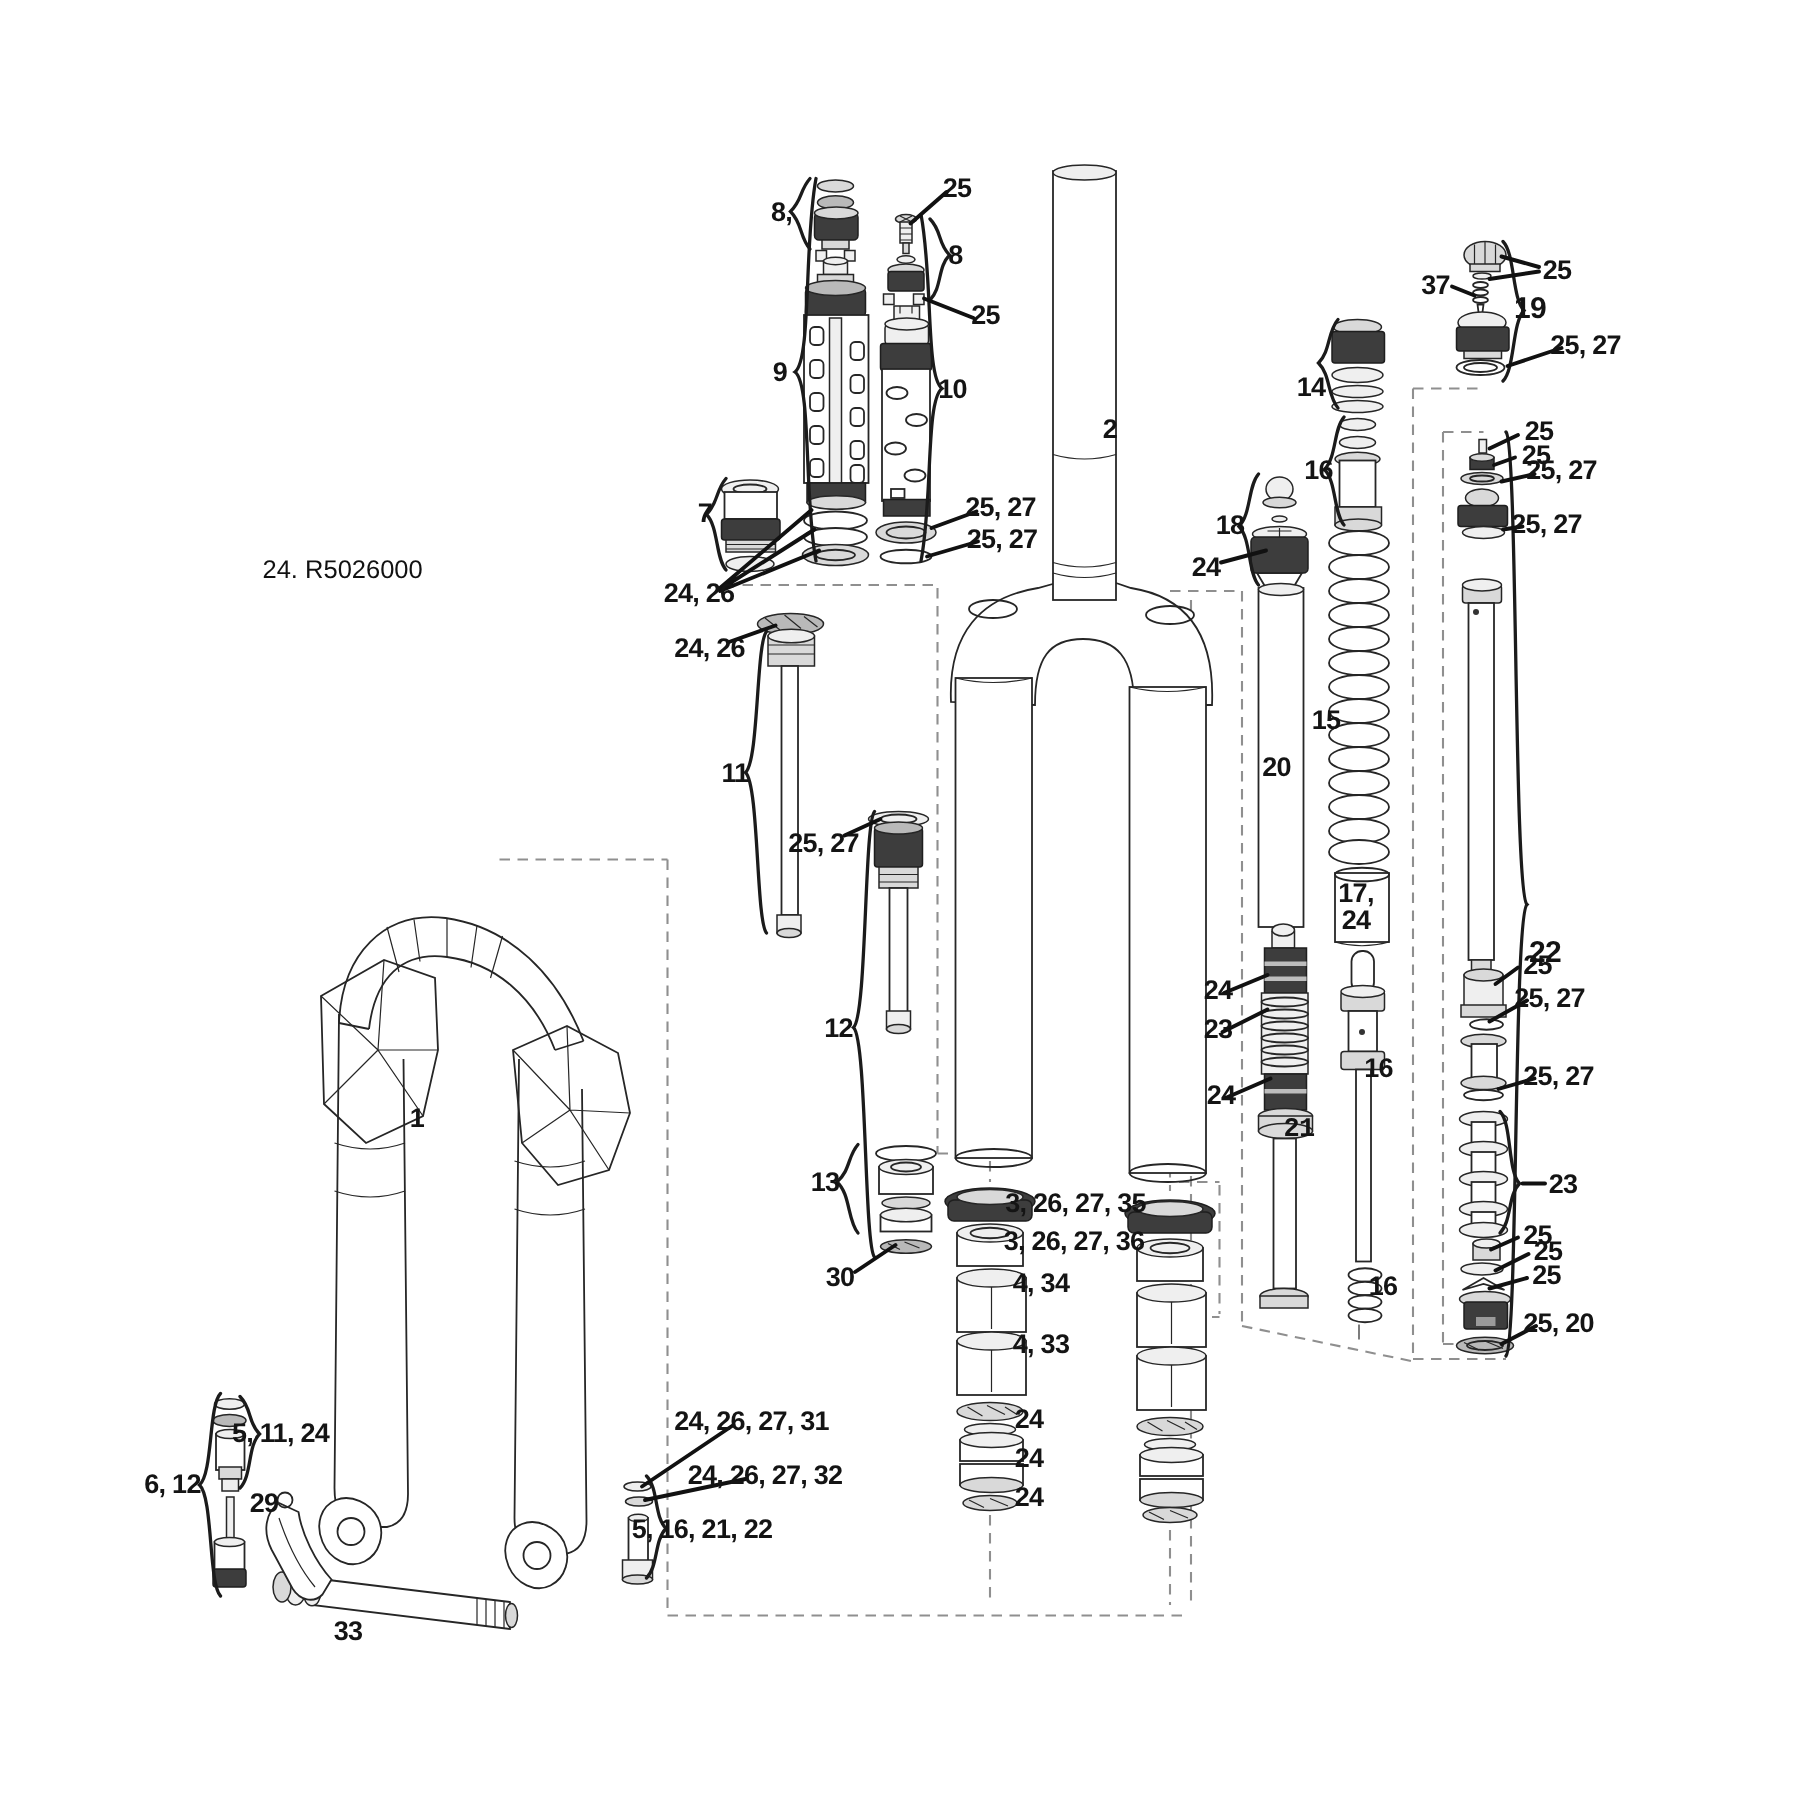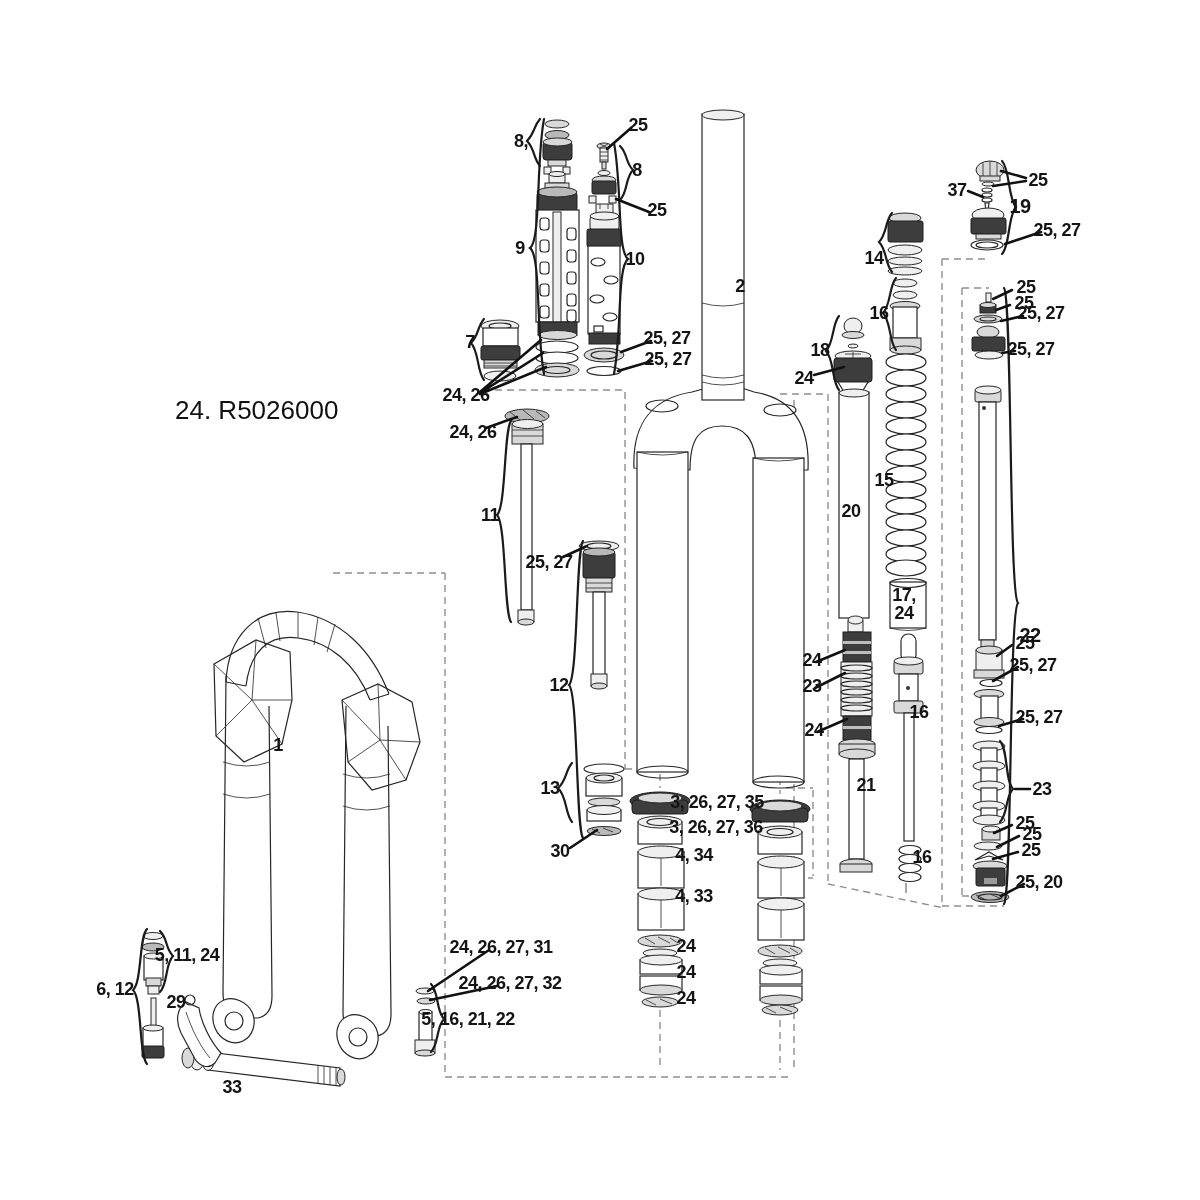--- a/index.html
+++ b/index.html
@@ -3,22 +3,22 @@
 <meta charset="utf-8">
 <style>
   html,body{margin:0;padding:0;background:#fff;}
   .stage{position:relative;width:1200px;height:1200px;background:#ffffff;overflow:hidden;
          font-family:"Liberation Sans",sans-serif;}
   .stage svg{position:absolute;left:0;top:0;}
   #labels-layer{position:absolute;left:0;top:0;width:1200px;height:1200px;pointer-events:none;}
   .lbl{position:absolute;transform:translate(-50%,-50%);
        font-family:"Liberation Sans",sans-serif;font-weight:bold;font-size:18px;
        letter-spacing:-0.5px;color:#141414;white-space:pre-line;text-align:center;line-height:1.0;}
-  .part-number{position:absolute;left:175px;top:395px;
-       font-family:"Liberation Sans",sans-serif;font-size:26px;color:#111;}
+  .part-number{position:absolute;left:175px;top:370px;
+       font-family:"Liberation Sans",sans-serif;font-size:17px;color:#111;}
   
   .ln{stroke:#262626;stroke-width:1.2;fill:#ffffff;}
   .nf{stroke:#262626;stroke-width:1.2;fill:none;}
   .dk{stroke:#1e1e1e;stroke-width:1;fill:#3d3d3d;}
   .md{stroke:#262626;stroke-width:1;fill:#d9d9d9;}
   .lt{stroke:#262626;stroke-width:1;fill:#efefef;}
   .hatch{stroke:#262626;stroke-width:1;fill:#b9b9b9;}
   .brace{stroke:#1b1b1b;stroke-width:2.2;fill:none;stroke-linecap:round;}
   .leader{stroke:#111111;stroke-width:2.6;fill:none;stroke-linecap:round;}
   .dash{stroke:#8f8f8f;stroke-width:1.4;fill:none;stroke-dasharray:7 5;}
@@ -518,21 +518,21 @@
       <div class="lbl" style="left: 879px; top: 313px;">16</div>
       <div class="lbl" style="left: 820px; top: 350px;">18</div>
       <div class="lbl" style="left: 804px; top: 378px;">24</div>
       <div class="lbl" style="left: 851px; top: 511px;">20</div>
       <div class="lbl" style="left: 884px; top: 480px;">15</div>
       <div class="lbl" style="left: 904px; top: 604px;">17,
 24</div>
       <div class="lbl" style="left: 812px; top: 660px;">24</div>
       <div class="lbl" style="left: 812px; top: 686px;">23</div>
       <div class="lbl" style="left: 814px; top: 730px;">24</div>
-      <div class="lbl" style="left: 866px; top: 785px;">21</div>
+      <div class="lbl" style="left: 866px; top: 753px; font-family: Liberation Mono, monospace;">21</div>
       <div class="lbl" style="left: 919px; top: 712px;">16</div>
       <div class="lbl" style="left: 922px; top: 857px;">16</div>
       <div class="lbl" style="left: 957px; top: 190px;">37</div>
       <div class="lbl" style="left: 1038px; top: 180px;">25</div>
       <div class="lbl" style="left: 1020px; top: 206px; font-size: 20px;">19</div>
       <div class="lbl" style="left: 1057px; top: 230px;">25, 27</div>
       <div class="lbl" style="left: 1026px; top: 287px;">25</div>
       <div class="lbl" style="left: 1024px; top: 303px;">25</div>
       <div class="lbl" style="left: 1041px; top: 313px;">25, 27</div>
       <div class="lbl" style="left: 1031px; top: 349px;">25, 27</div>

